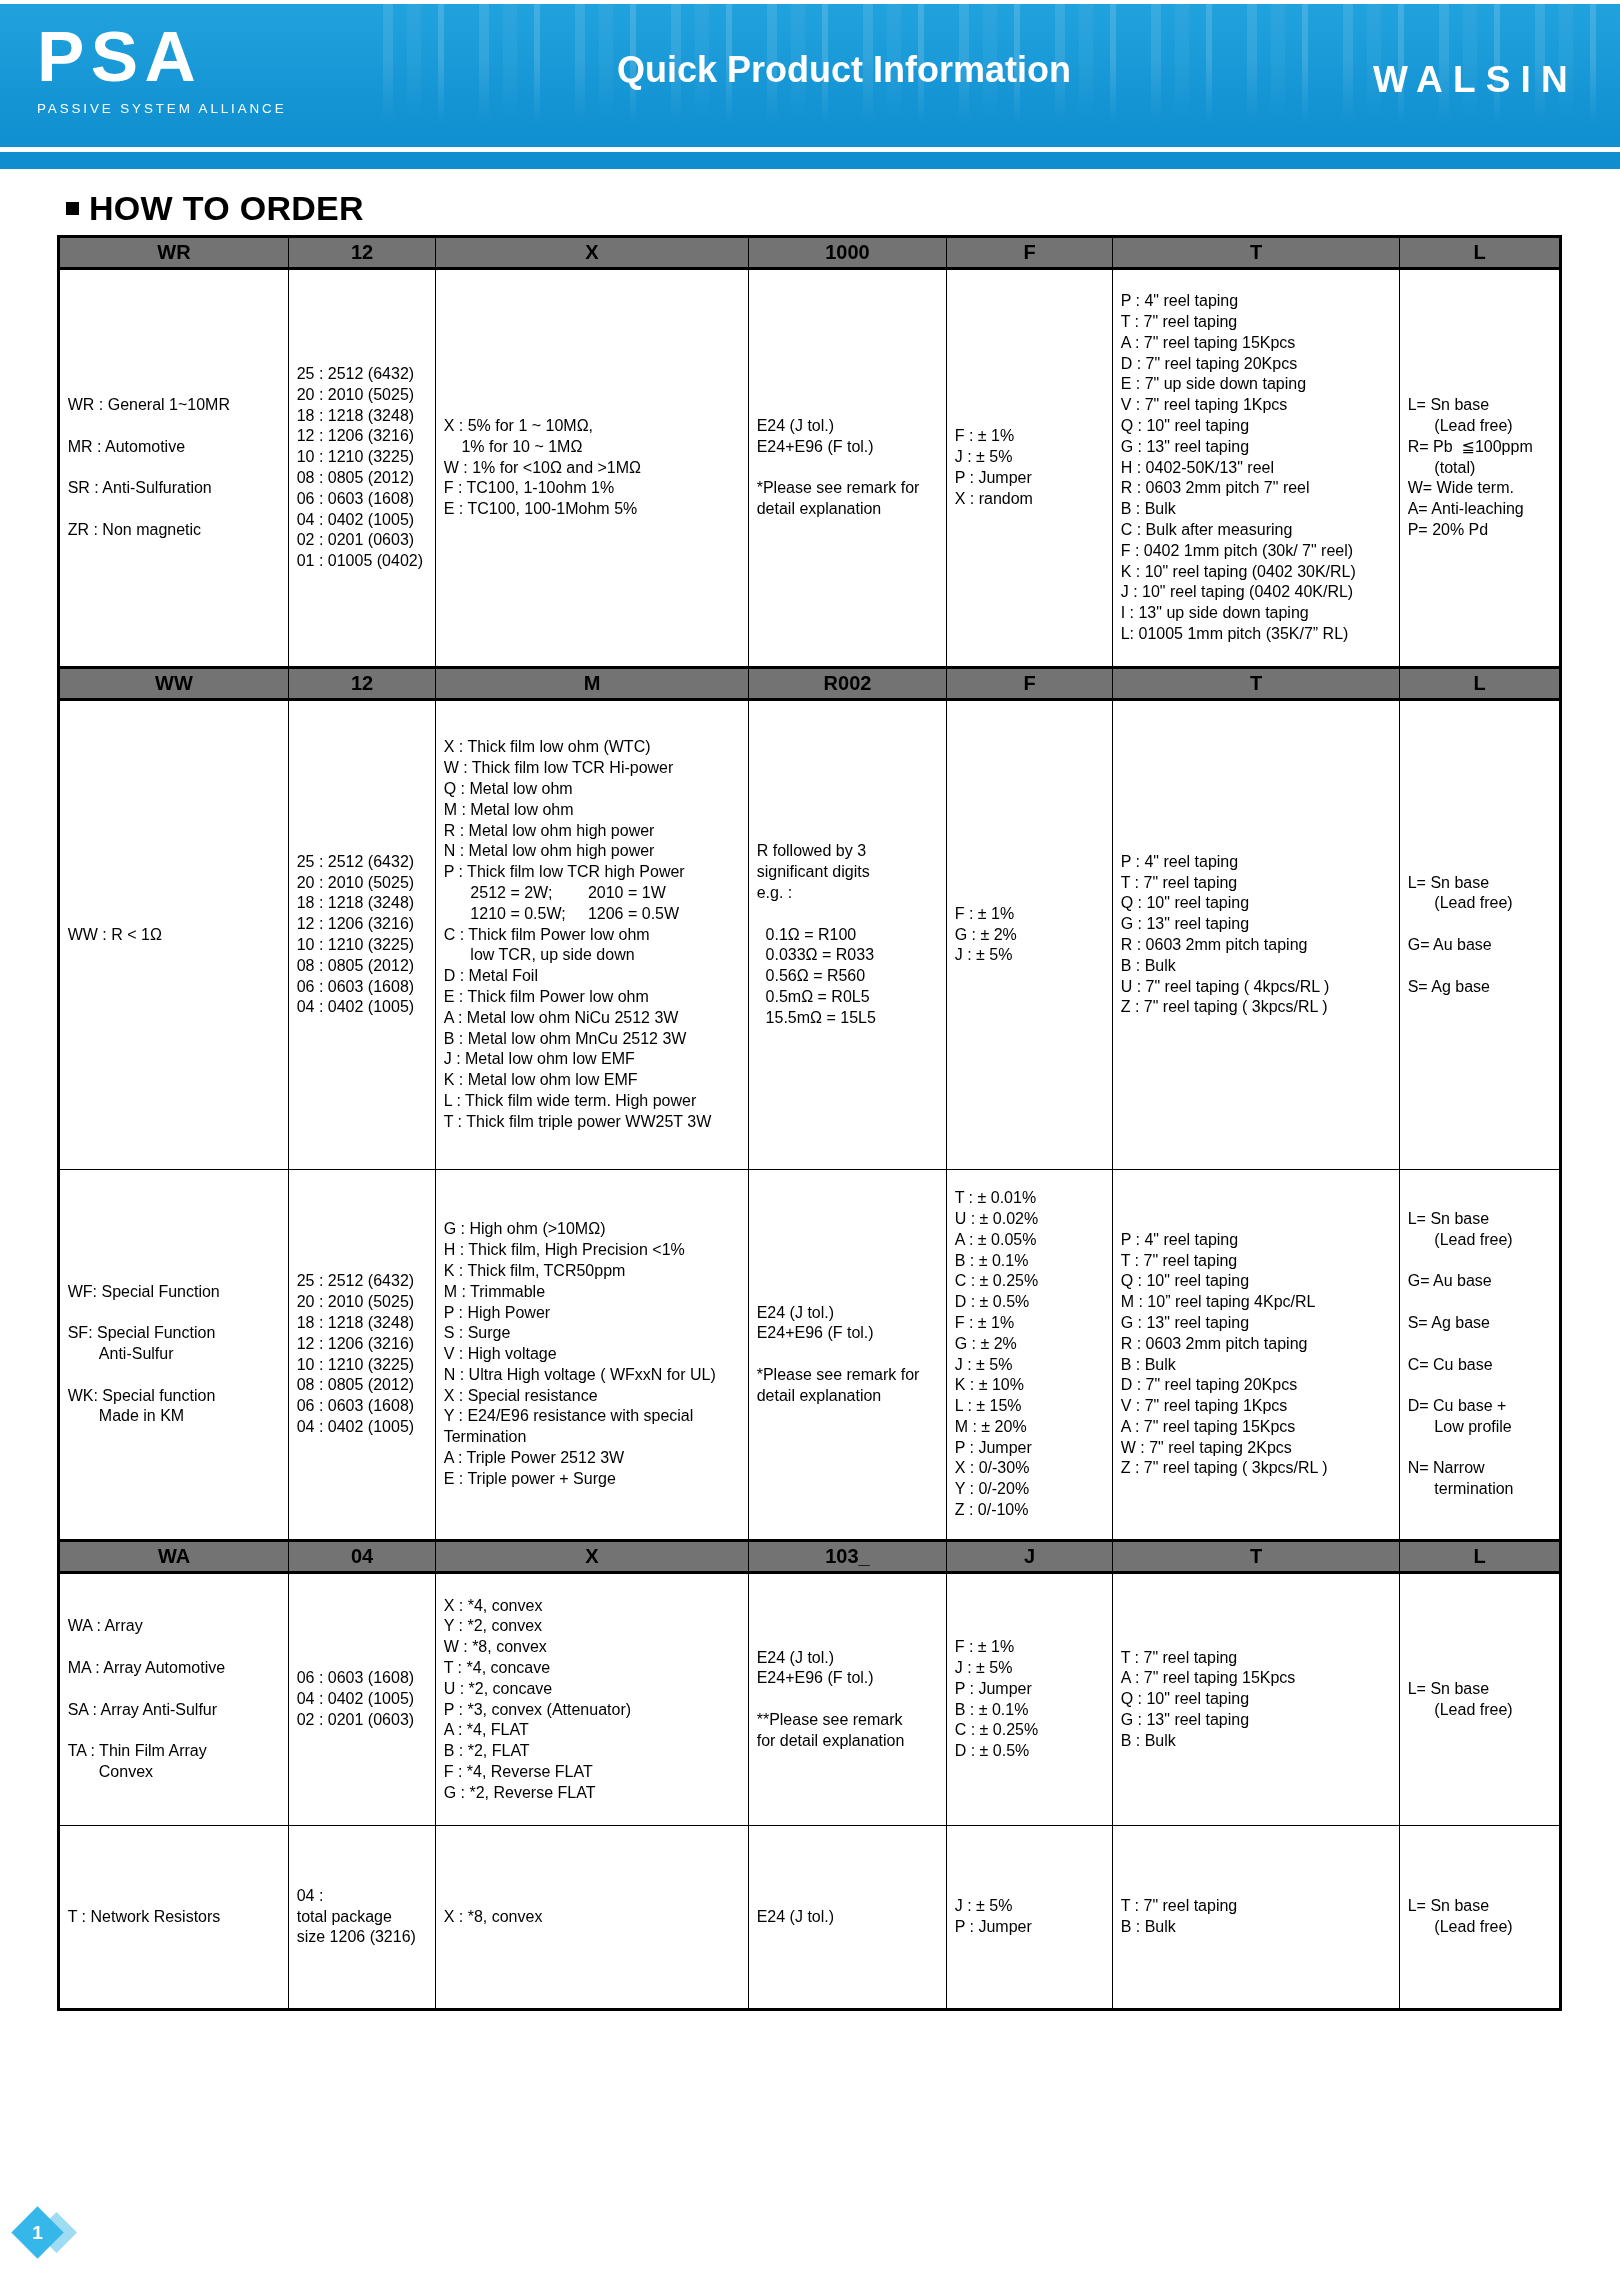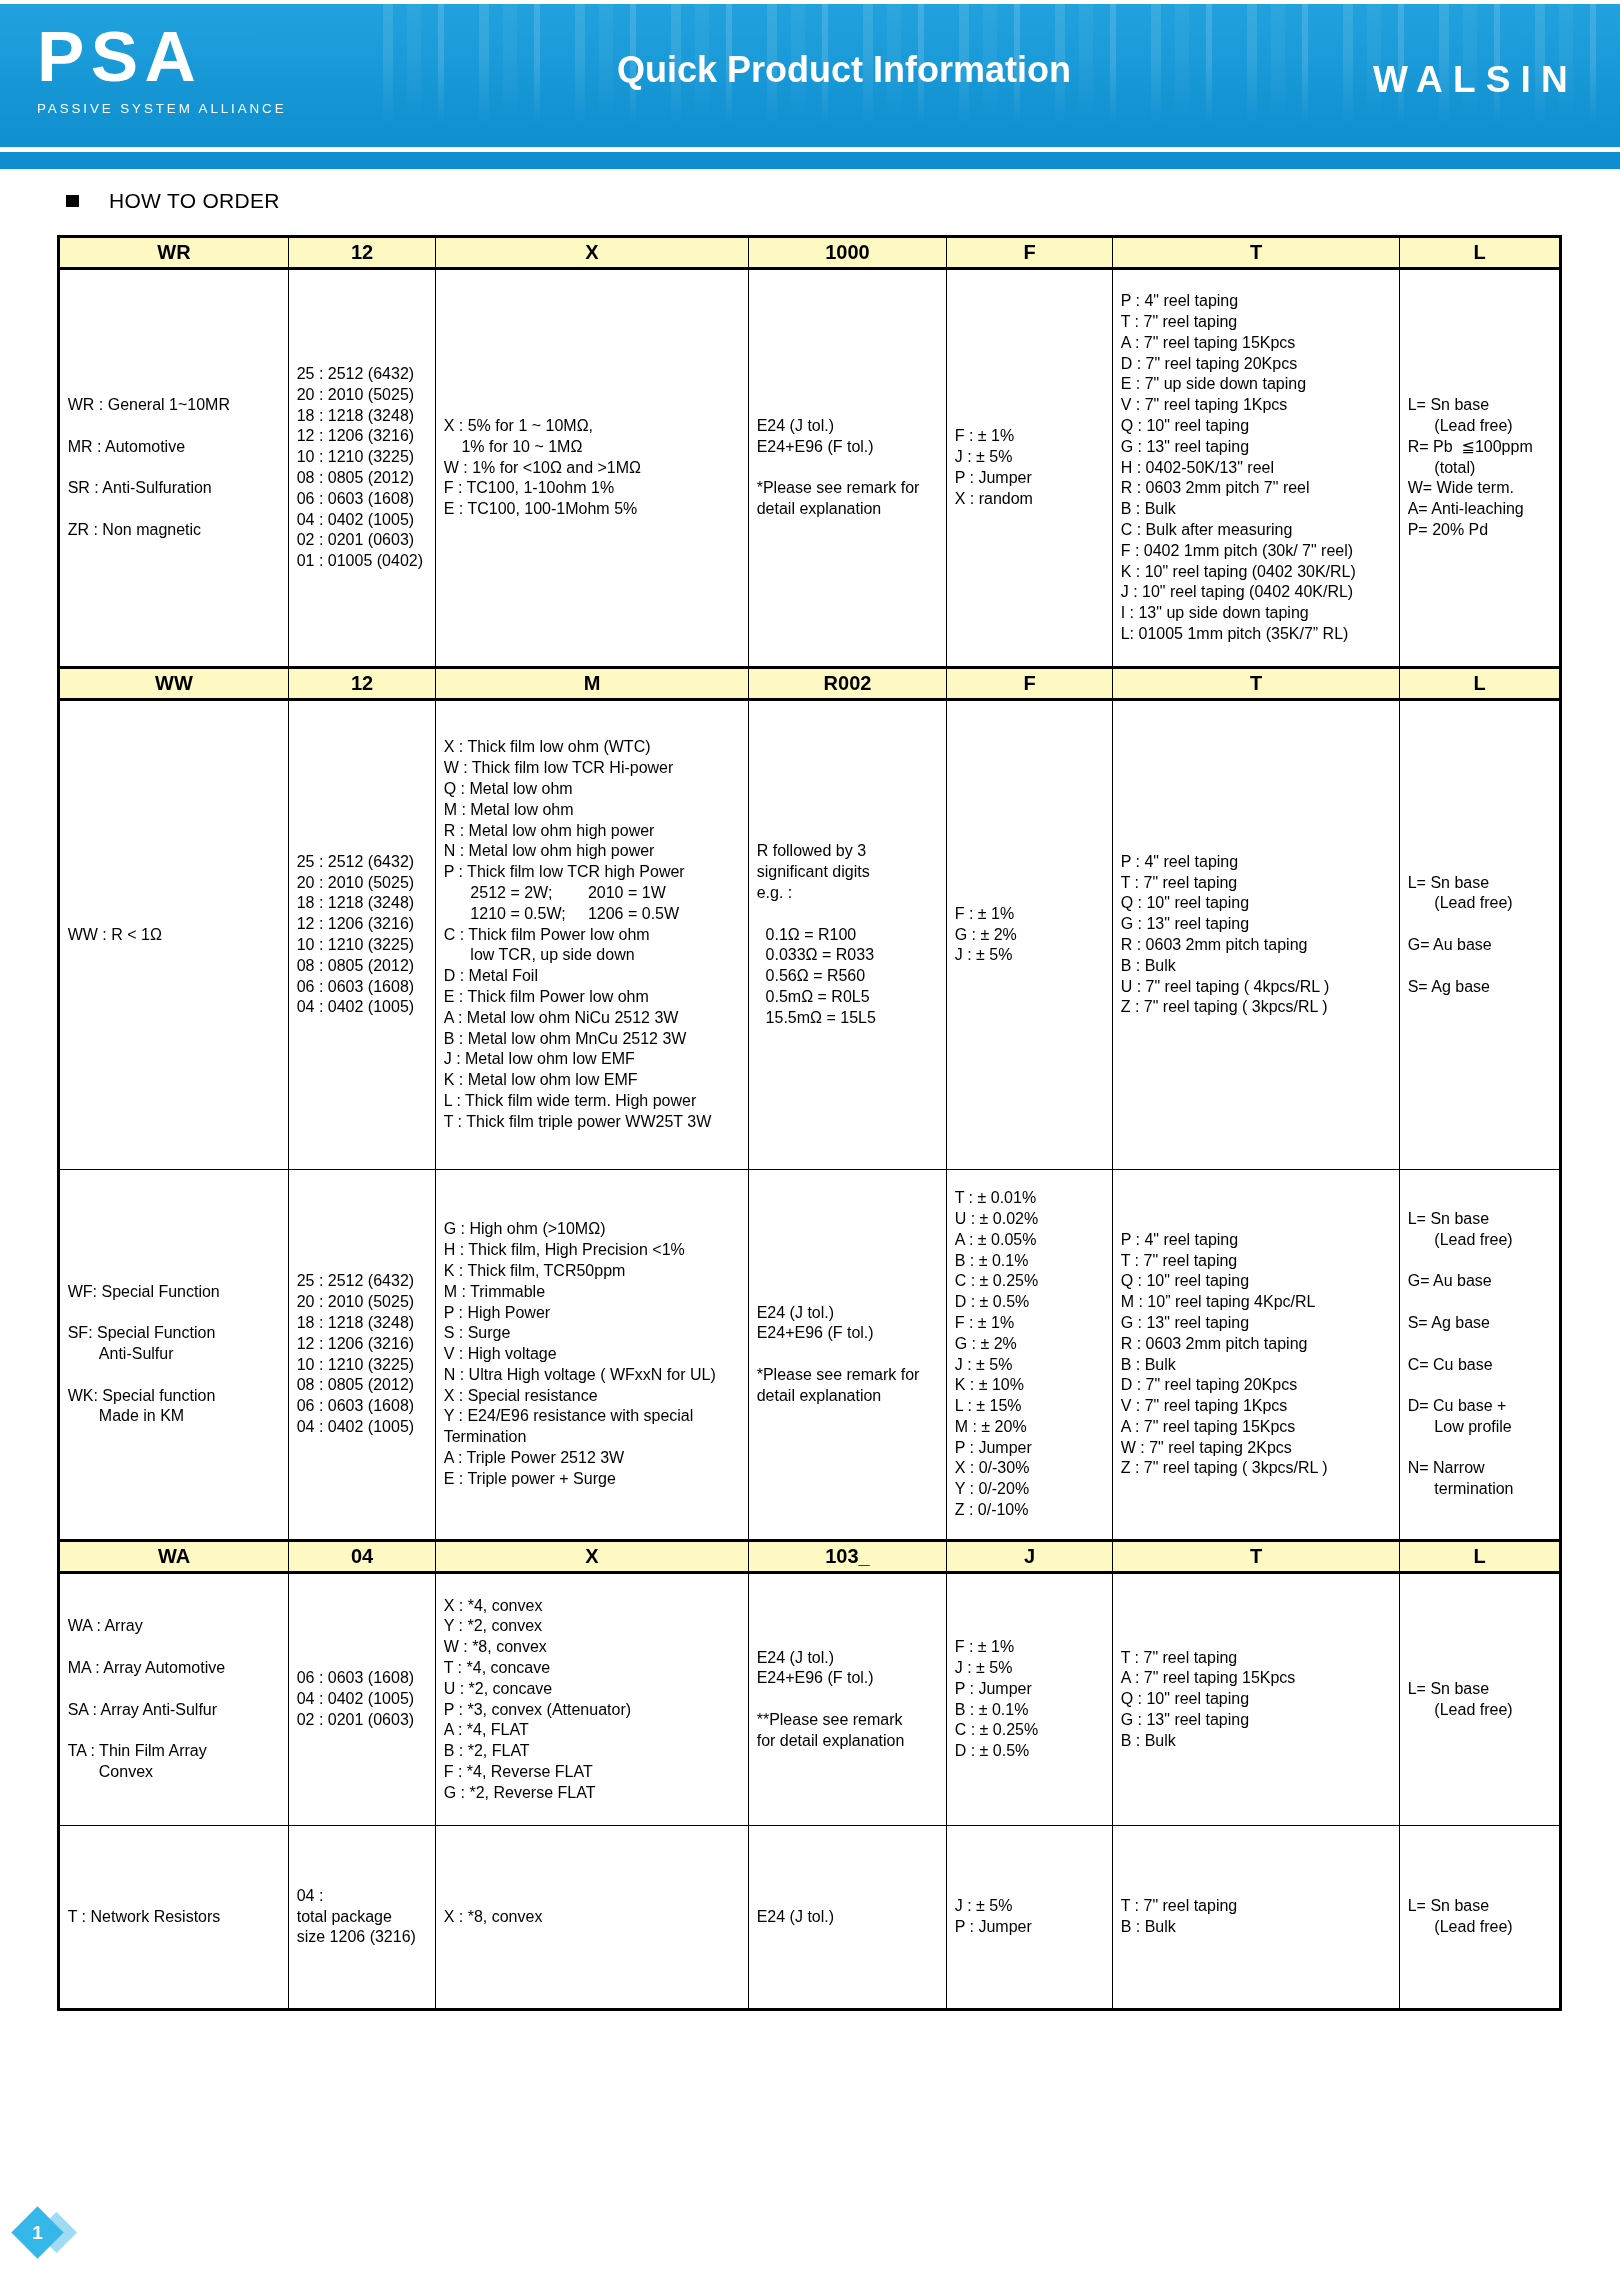--- a/index.html
+++ b/index.html
@@ -25,37 +25,37 @@
   .banner-divider { position:absolute; left:0; top:143px; width:100%; height:5.1px; background:#ffffff; }
   .psa-logo { position:absolute; left:37px; top:16.6px; width:268px; }
   .psa-main { font-size:71px; font-weight:bold; color:#fff; letter-spacing:6.4px; line-height:1; }
   .psa-sub  { font-size:13.4px; color:#fff; letter-spacing:2.9px; margin-top:9px; white-space:nowrap; }
   .banner-title { position:absolute; left:597px; top:45px; font-size:36px; font-weight:bold; color:#fff; white-space:nowrap;margin-left:20px; }
   .brand { position:absolute; right:42px; top:55px; font-size:37px; font-weight:bold; color:#fff; letter-spacing:10.2px; white-space:nowrap; }
 
   
   .section-heading { position:absolute; left:66px; top:189px; display:flex; align-items:center; }
   .bullet-square { width:12.8px; height:12.8px; background:#000; margin-right:10.2px; flex:0 0 auto; }
-  .section-heading-text { font-size:21px; font-weight:normal; letter-spacing:0.3px;margin-left:20px; }
+  .section-heading-text { font-size:34px; font-weight:bold; letter-spacing:0.3px; }
 
   
   table.order-table { position:absolute; left:57px; top:235px; width:1501px;
     border-collapse:collapse; table-layout:fixed; }
   table.order-table td, table.order-table th { border:1.9px solid #000; overflow:hidden; }
   table.order-table { border:3.8px solid #000; }
 
   tr.r-head { height:66px; }
   tr.r-ex   { height:32px; }
   tr.r-d1 { height:399px; } tr.r-d2 { height:470px; } tr.r-d3 { height:371px; }
   tr.r-d4 { height:253px; } tr.r-d5 { height:184px; }
 
   tr.r-head th { background:#1364ab; color:#fff; font-size:20px; font-weight:bold; text-align:center; vertical-align:middle; }
   tr.r-head th span { text-decoration:underline; text-decoration-thickness:1.9px; text-underline-offset:4.5px; }
 
-  tr.r-ex td { background:#fef9c3; font-size:20px; font-weight:bold; text-align:center; vertical-align:middle;
+  tr.r-ex td { background:#737373; font-size:20px; font-weight:bold; text-align:center; vertical-align:middle;
     border-top-width:3.8px; border-bottom-width:3.8px; }
 
   td.dcell { background:#fff; font-size:16px; line-height:1.3; text-align:left; vertical-align:middle;
     padding:6.4px 7.7px; white-space:pre-wrap; }
 
   
   .page-marker { position:absolute; left:14px; top:2209px; width:70px; height:59px; }
   .diamond-back { position:absolute; left:28px; top:9px; width:29px; height:29px; background:#9fdcf4; transform:rotate(45deg); }
   .diamond { position:absolute; left:5.1px; top:5.1px; width:37px; height:37px; background:#35b7e9; transform:rotate(45deg); }
   .page-num { position:absolute; left:5.1px; top:5.1px; width:37px; height:37px; display:flex; align-items:center; justify-content:center;

